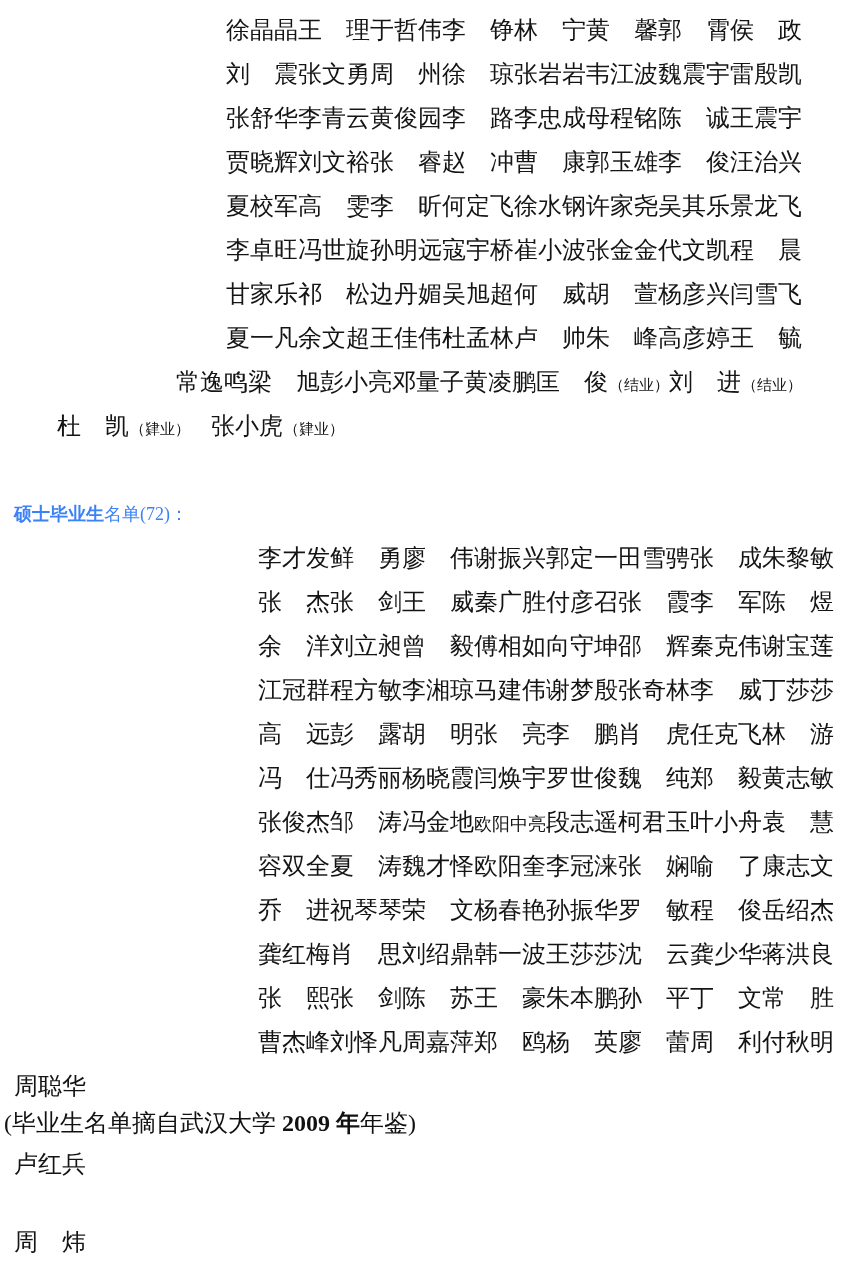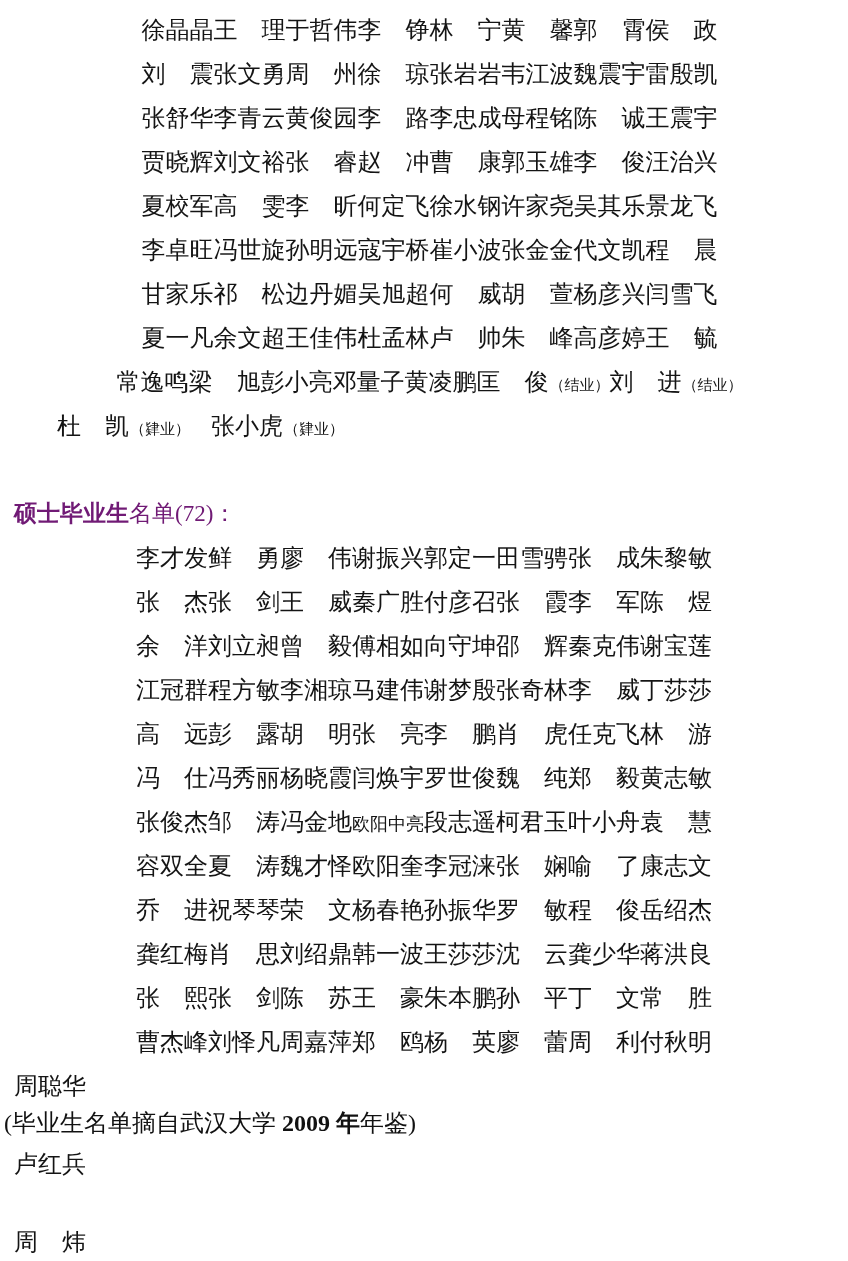--- a/index.html
+++ b/index.html
@@ -5,36 +5,36 @@
   html,body{margin:0;padding:0;}
   body{
     width:848px;height:1261px;background:#ffffff;overflow:hidden;
     font-family:"Liberation Serif","DejaVu Serif",serif;
     color:#141414;
   }
   .page{padding-top:8px;}
   .sec{padding:0 14px;}
   #sec-0{padding:0 46px 0 57px;}
   .row{
-    display:flex;justify-content:center;align-items:baseline;
+    display:flex;justify-content:flex-end;align-items:baseline;
     height:44px;line-height:44px;font-size:24px;
   }
   .row.partial{justify-content:flex-start;}
   #sec-0 .row.partial{gap:21px;}
   #sec-2 .row.partial{gap:34px;flex-direction:column;}
   .cell{white-space:nowrap;}
   .nm{
     display:inline-block;width:72px;white-space:nowrap;
     text-align:justify;text-align-last:justify;
   }
   .nm.sm{font-size:18px;}
   .note{font-size:15px;margin-left:1px;letter-spacing:0;}
   .heading{
-    font-size:23px;line-height:44px;height:44px;
-    margin:44px 0 0 0;padding:0 14px;font-weight:normal;color:#701a75;
+    font-size:18px;line-height:44px;height:44px;
+    margin:44px 0 0 0;padding:0 14px;font-weight:normal;color:#3b82f6;
   }
   #heading-doctors{margin-top:38px;}
   .heading b{font-weight:bold;}
   .footer{
     font-size:24px;line-height:30px;margin:0;padding:0 0 0 4px;color:#111;
   }
   .footer b{font-weight:bold;}
 </style>
 </head>
 <body>

